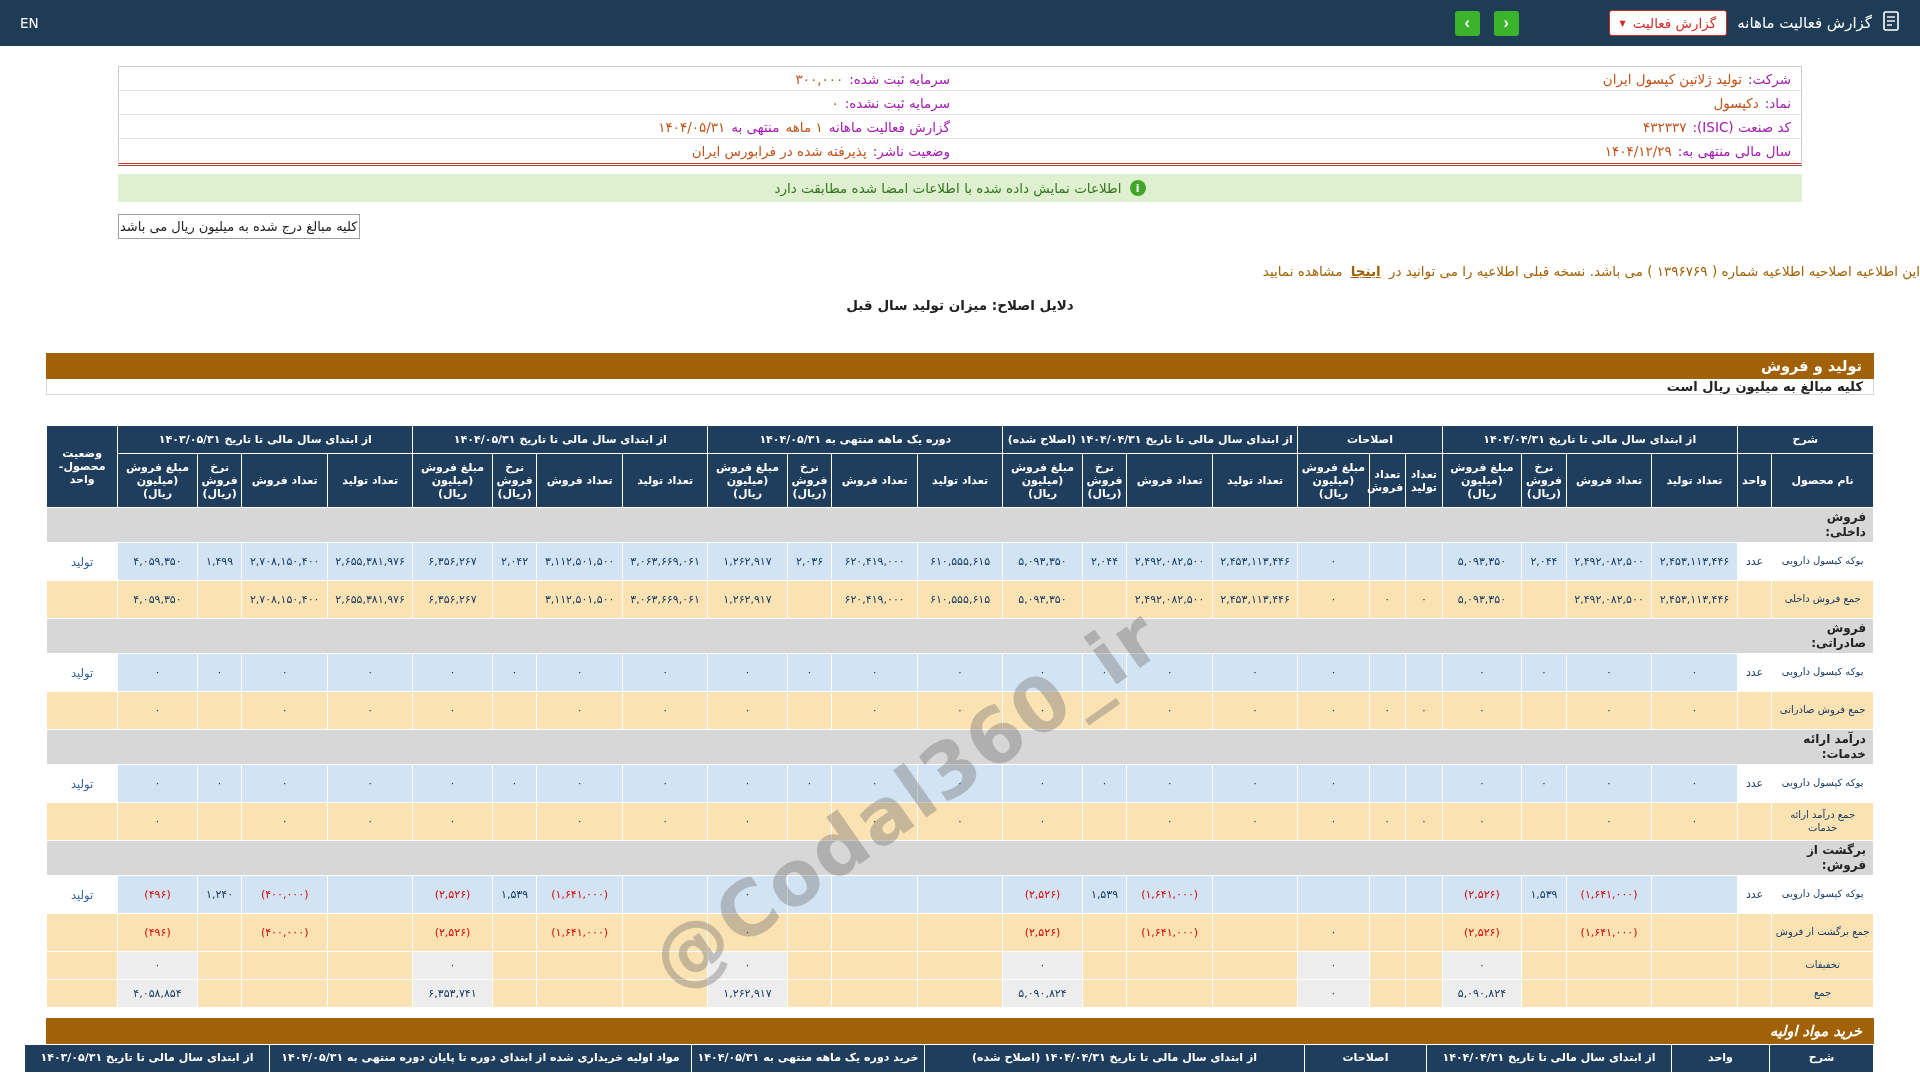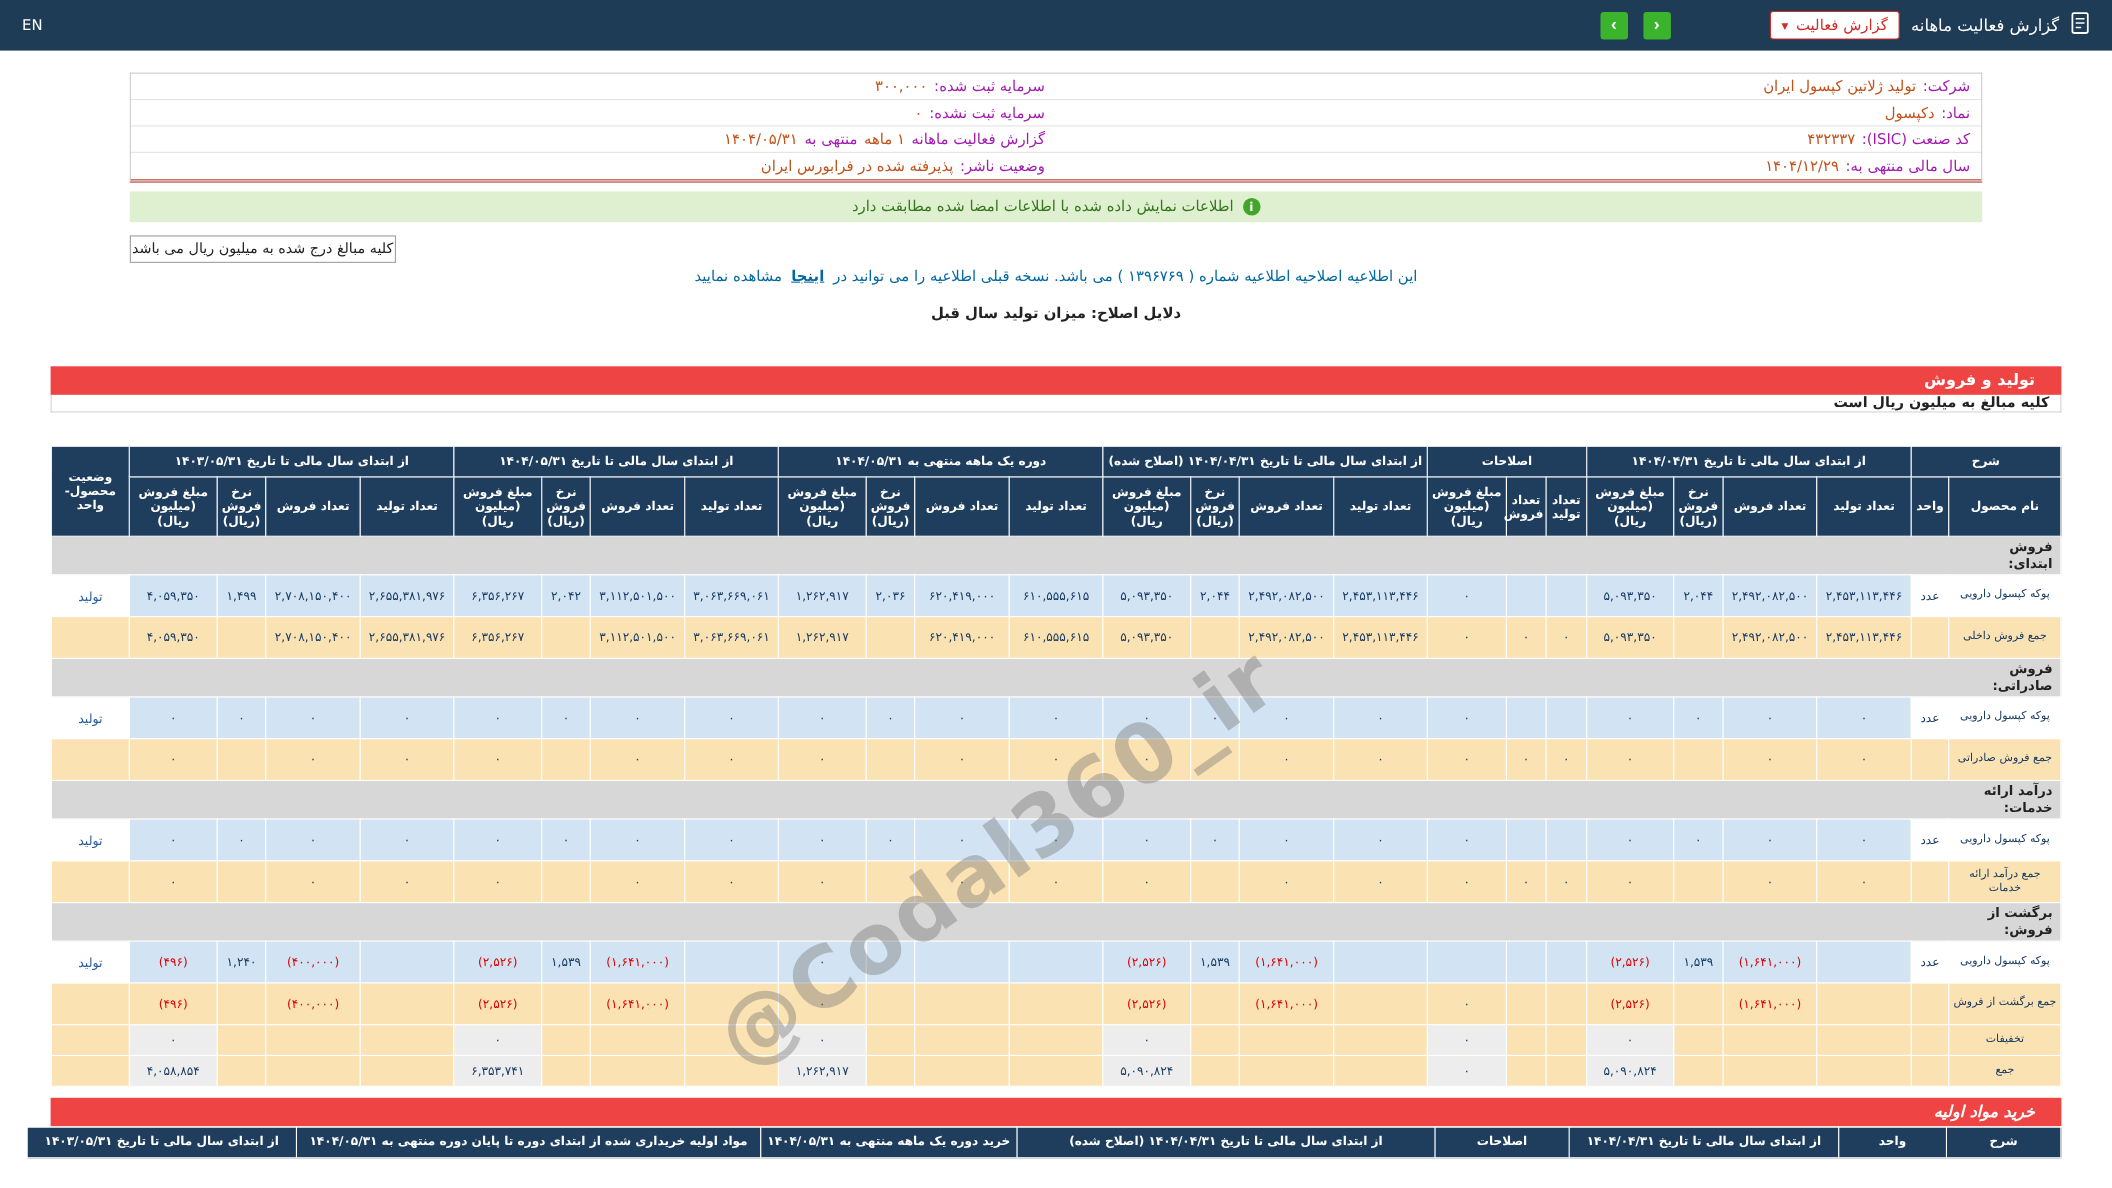--- a/index.html
+++ b/index.html
@@ -30,26 +30,26 @@
   .ci-value { color: #c0531b; font-size: 13.5px; }
 
   
   .success-bar { margin: 8px 118px 0; background: #dff0d0; color: #35761f; height: 28px;
     display: flex; align-items: center; justify-content: center; gap: 8px; font-size: 13.5px; }
   .info-icon { width: 16px; height: 16px; border-radius: 50%; background: #41a62a; color: #fff;
     font-size: 11px; font-weight: bold; display: flex; align-items: center; justify-content: center; }
   .note-box-row { margin: 12px 118px 0; text-align: left; }
   .note-box { display: inline-block; border: 1px solid #9e9e9e; padding: 4px 1px;
     font-size: 13px; color: #222; background: #fff; }
-  .amendment { text-align: center; margin-top: 4px; font-size: 13.5px; color: #0369a1; }
+  .amendment { text-align: right; margin-top: 24px; font-size: 13.5px; color: #a16207; }
   .amendment .lnk { font-weight: bold; text-decoration: underline; cursor: pointer; margin: 0 4px; }
   .reason { text-align: center; margin-top: 18px; font-size: 13.5px; color: #222; font-weight: 600; }
 
-  .section-bar { margin: 40px 46px 0; background: #ef4444; color: #fff; font-size: 14.5px;
-    font-weight: 700; padding: 5px 24px; }
+  .section-bar { margin: 40px 46px 0; background: #a16207; color: #fff; font-size: 14.5px;
+    font-weight: 700; padding: 5px 12px; }
   .amounts-row { margin: 0 46px; border: 1px solid #d5d5d5; border-top: none; padding: 0 10px;
     font-size: 13px; font-weight: 700; color: #222; background: #fff; text-align: right; }
 
   
   .prod-wrap { margin: 30px 46px 0; position: relative; }
   table { width: 100%; border-collapse: collapse; table-layout: fixed; }
   th { background: #1f3e5e; color: #fff; font-size: 11px; font-weight: 700;
     border: 1px solid #fff; padding: 3px 2px; text-align: center; vertical-align: middle; }
   thead tr:first-child th { height: 28px; }
   th.sub { height: 54px; font-weight: 700; }
@@ -234,21 +234,21 @@
           <th class="sub">مبلغ فروش (میلیون ریال)</th>
           <th class="sub">تعداد تولید</th>
           <th class="sub">تعداد فروش</th>
           <th class="sub">نرخ فروش (ریال)</th>
           <th class="sub">مبلغ فروش (میلیون ریال)</th>
         </tr>
       </thead>
       <tbody>
         <tr class="section">
           <td class="c-section" colspan="26">
-            <div class="section-label">فروش ابتدای:</div>
+            <div class="section-label">فروش داخلی:</div>
           </td>
         </tr>
         <tr class="product">
           <td class="c-name">پوکه کپسول دارویی</td>
           <td class="c-unit">عدد</td>
           <td class="c-num"><span class="num">۲,۴۵۳,۱۱۳,۴۴۶</span></td>
           <td class="c-num"><span class="num">۲,۴۹۲,۰۸۲,۵۰۰</span></td>
           <td class="c-num"><span class="num">۲,۰۴۴</span></td>
           <td class="c-num"><span class="num">۵,۰۹۳,۳۵۰</span></td>
           <td class="c-num"></td>

